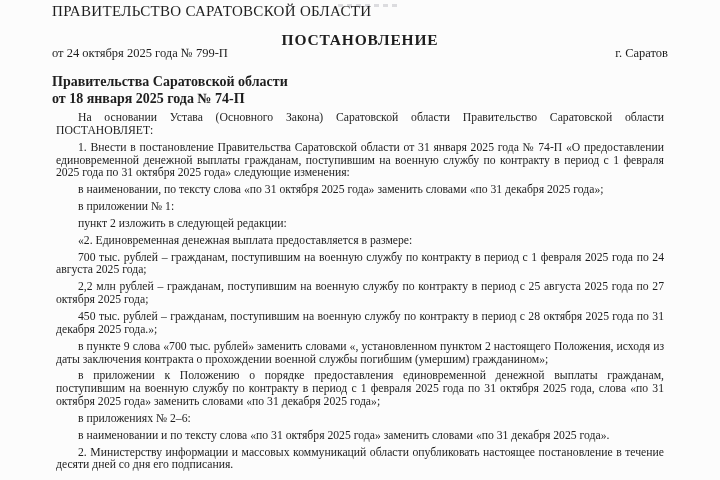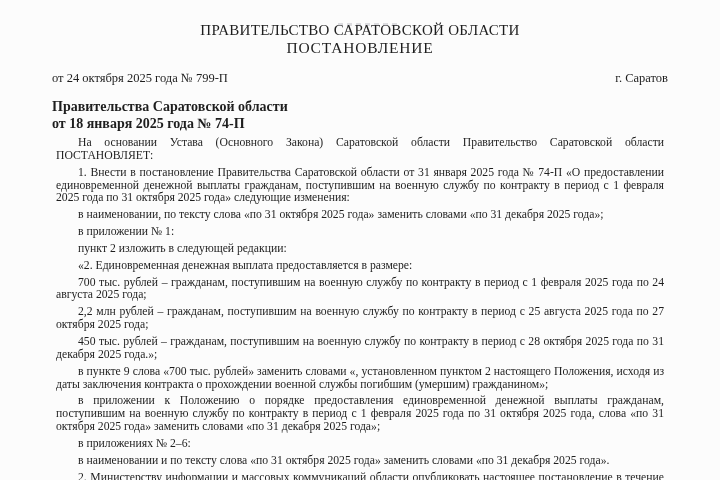--- a/index.html
+++ b/index.html
@@ -13,39 +13,38 @@
   .page {
     position: relative;
     width: 720px;
     height: 480px;
     box-sizing: border-box;
     padding: 0 52px;
     font-family: "Liberation Serif", "DejaVu Serif", serif;
     color: #1e1e1e;
   }
   .org {
-    margin-top: 23px;
-    text-align: center;
+    margin-top: 4px;
+    text-align: left;
     font-size: 15px;
     line-height: 15px;
     font-weight: normal;
     letter-spacing: 0.3px;
     white-space: nowrap;
   }
   .doc-type {
-    margin-top: 2px;
+    margin-top: 13px;
     text-align: center;
     font-size: 15.5px;
     line-height: 15px;
-    font-weight: normal;
+    font-weight: bold;
     letter-spacing: 0.8px;
     white-space: nowrap;
   }
   .date-row {
-    margin-top: 17px;
     display: flex;
     justify-content: space-between;
     align-items: baseline;
     font-size: 12.5px;
     line-height: 13px;
   }
   .subject {
     margin-top: 13px;
     font-size: 14px;
     line-height: 17px;

